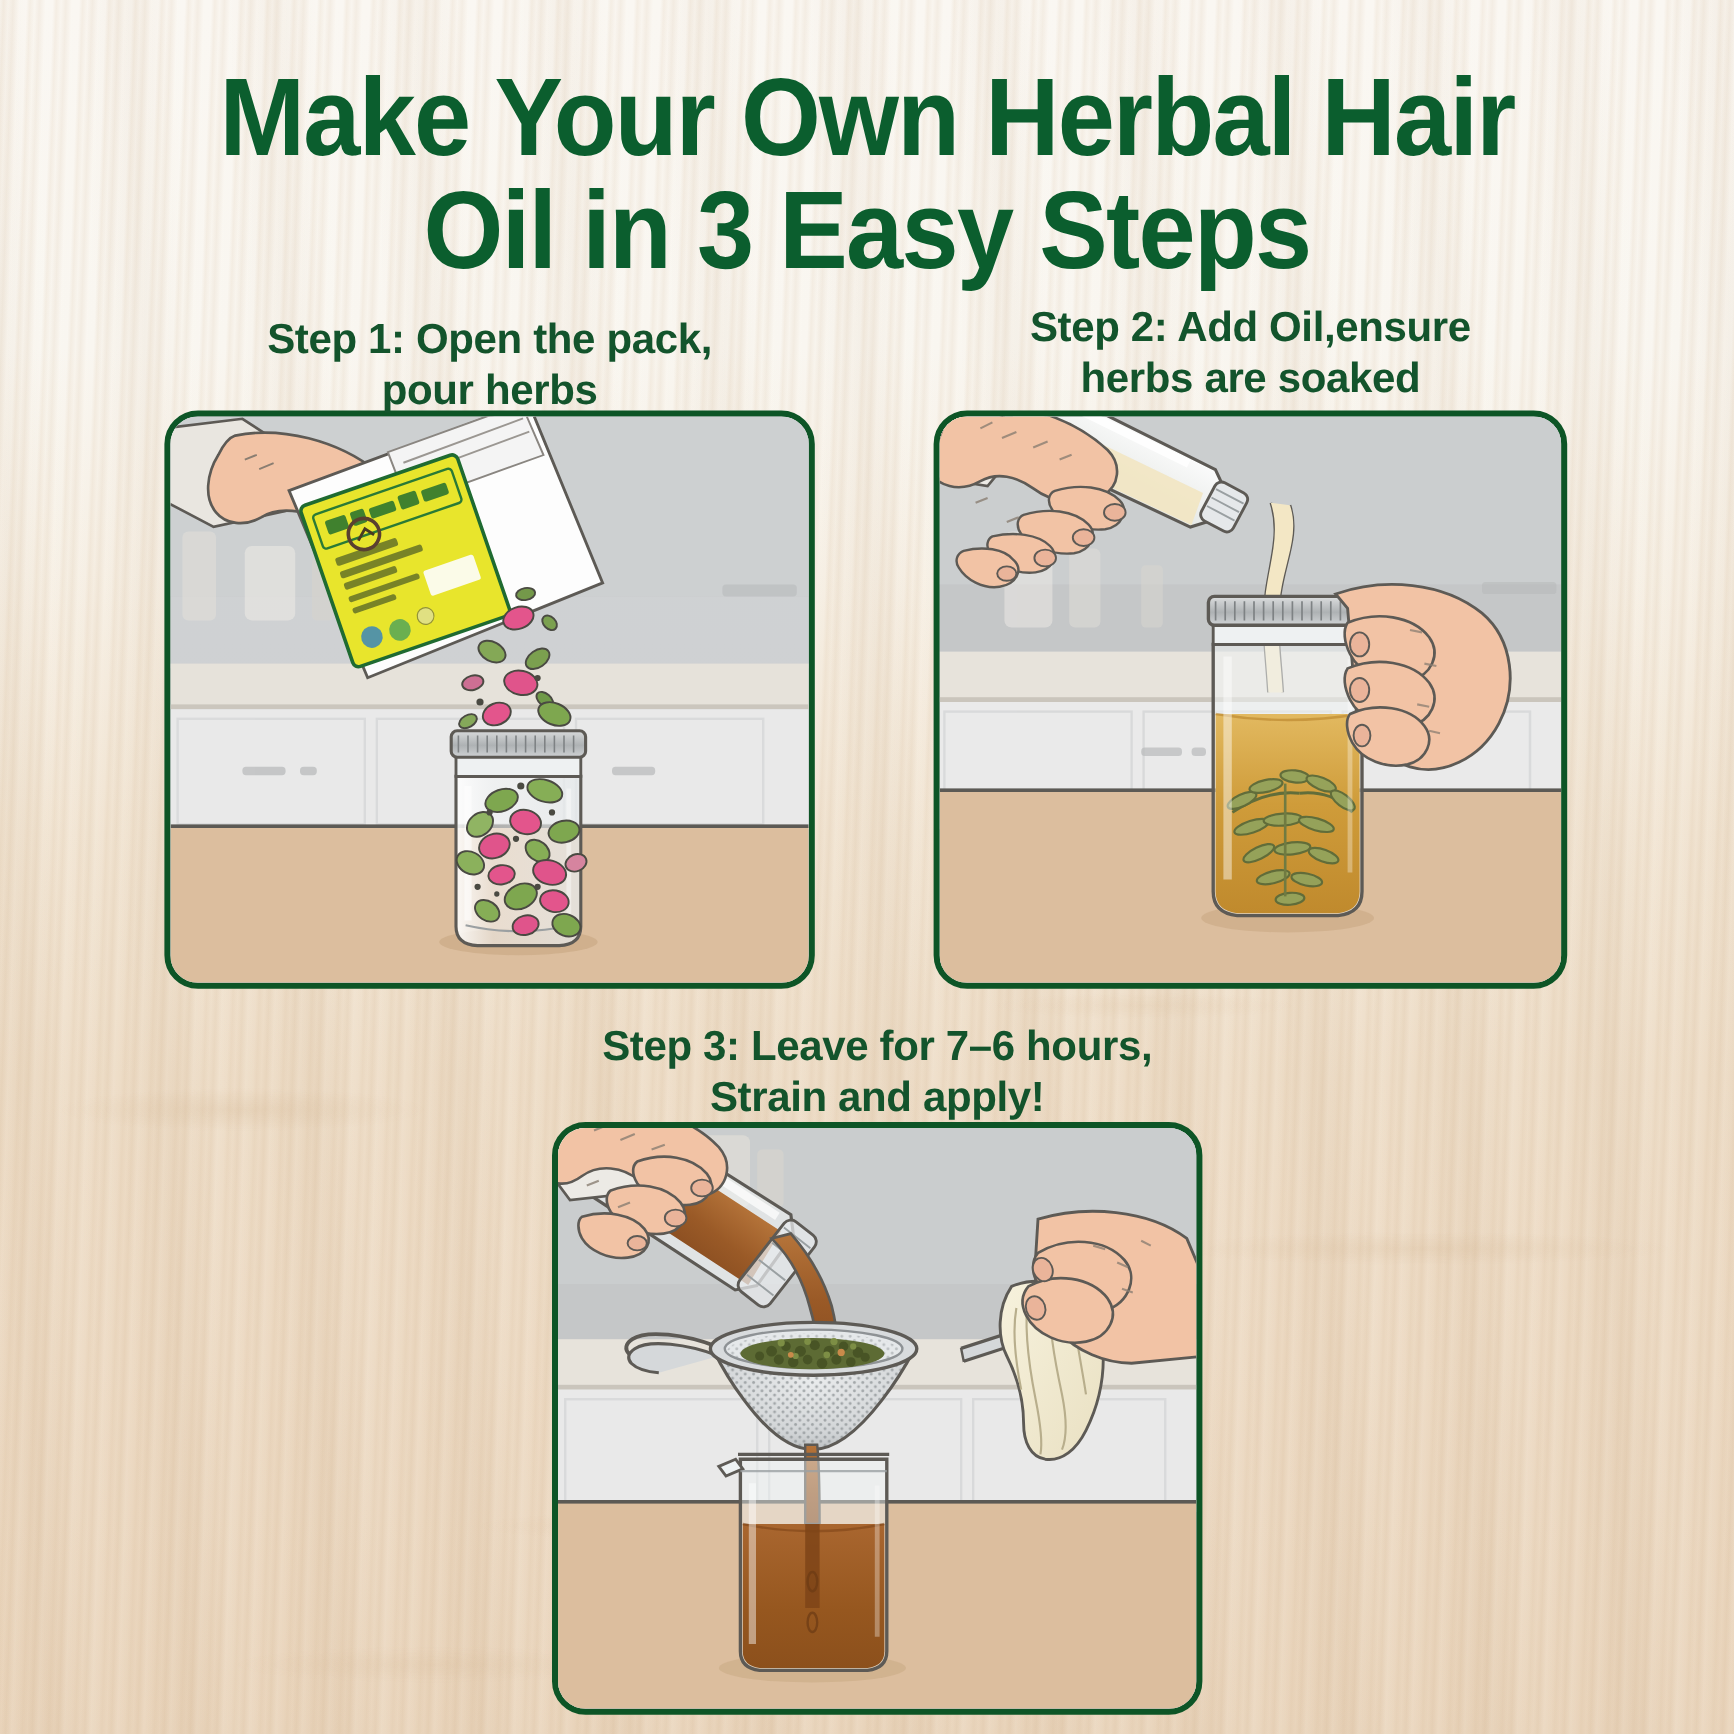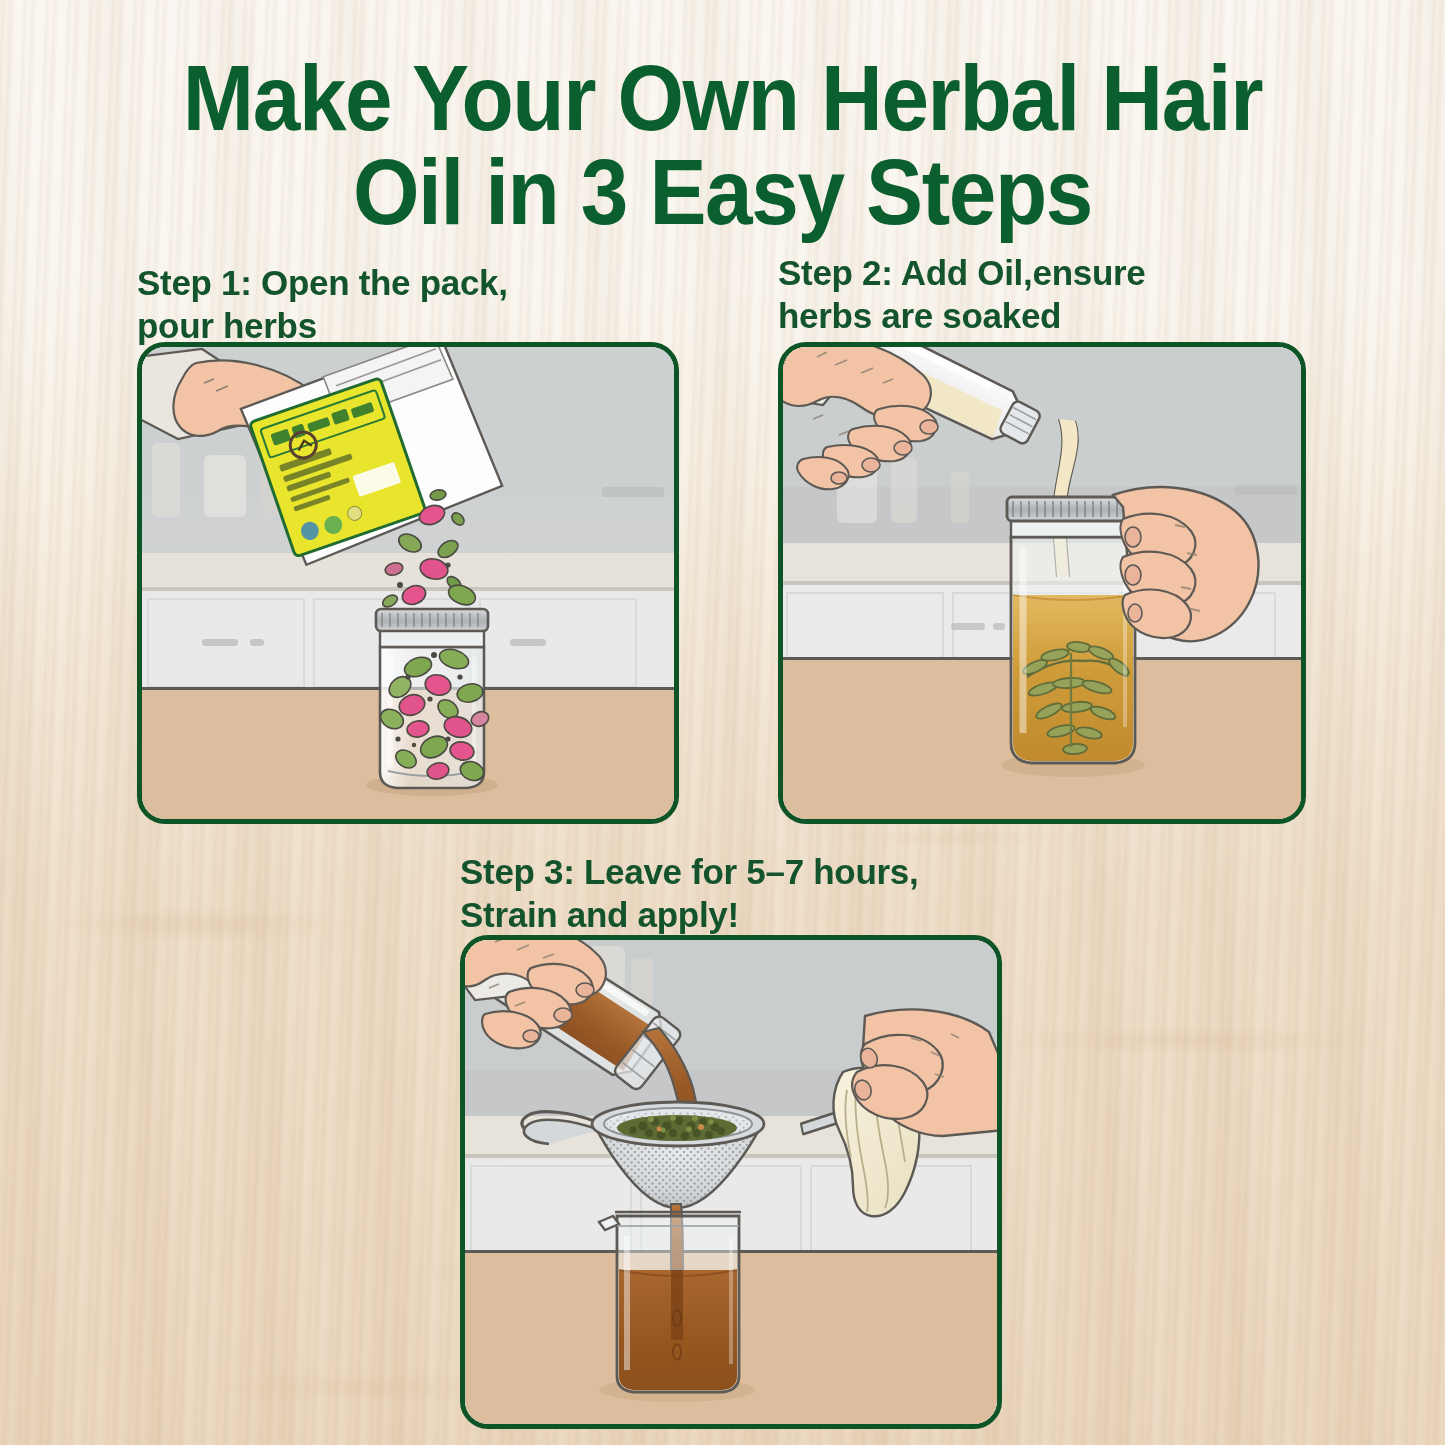--- a/index.html
+++ b/index.html
@@ -73,20 +73,21 @@
     line-height: 1.02;
     letter-spacing: -1.5px;
     transform: scaleX(0.93);
     white-space: pre-line;
   }
 
   
   .caption {
     position: absolute;
     z-index: 5;
+    text-align: center;
     color: #13542c;
     font-family: "Liberation Sans", sans-serif;
     font-weight: 700;
     font-size: 35px;
     line-height: 1.22;
     letter-spacing: -0.3px;
     white-space: pre-line;
   }
   #caption-1 { left: 137px; width: 542px; top: 262px; }
   #caption-2 { left: 778px; width: 528px; top: 252px; }
@@ -114,21 +115,21 @@
 <div id="bg-wood"></div>
 <div id="bg-wood-knots"></div>
 
 <div id="title">Make Your Own Herbal Hair
 Oil in 3 Easy Steps</div>
 
 <div class="caption" id="caption-1">Step 1: Open the pack,
 pour herbs</div>
 <div class="caption" id="caption-2">Step 2: Add Oil,ensure
 herbs are soaked</div>
-<div class="caption" id="caption-3">Step 3: Leave for 5–7 hours,
+<div class="caption" id="caption-3">Step 3: Leave for 7–6 hours,
 Strain and apply!</div>
 
 <div class="panel" id="panel-1">
   <svg viewBox="0 0 532 472" preserveAspectRatio="xMidYMid slice">
     <defs>
       <linearGradient id="p1wall" x1="0" y1="0" x2="0" y2="1">
         <stop offset="0%" stop-color="#c7c9ca"></stop>
           <stop offset="100%" stop-color="#c2c4c5"></stop>
       </linearGradient>
       <linearGradient id="p1jarg" x1="0" y1="0" x2="1" y2="0">

